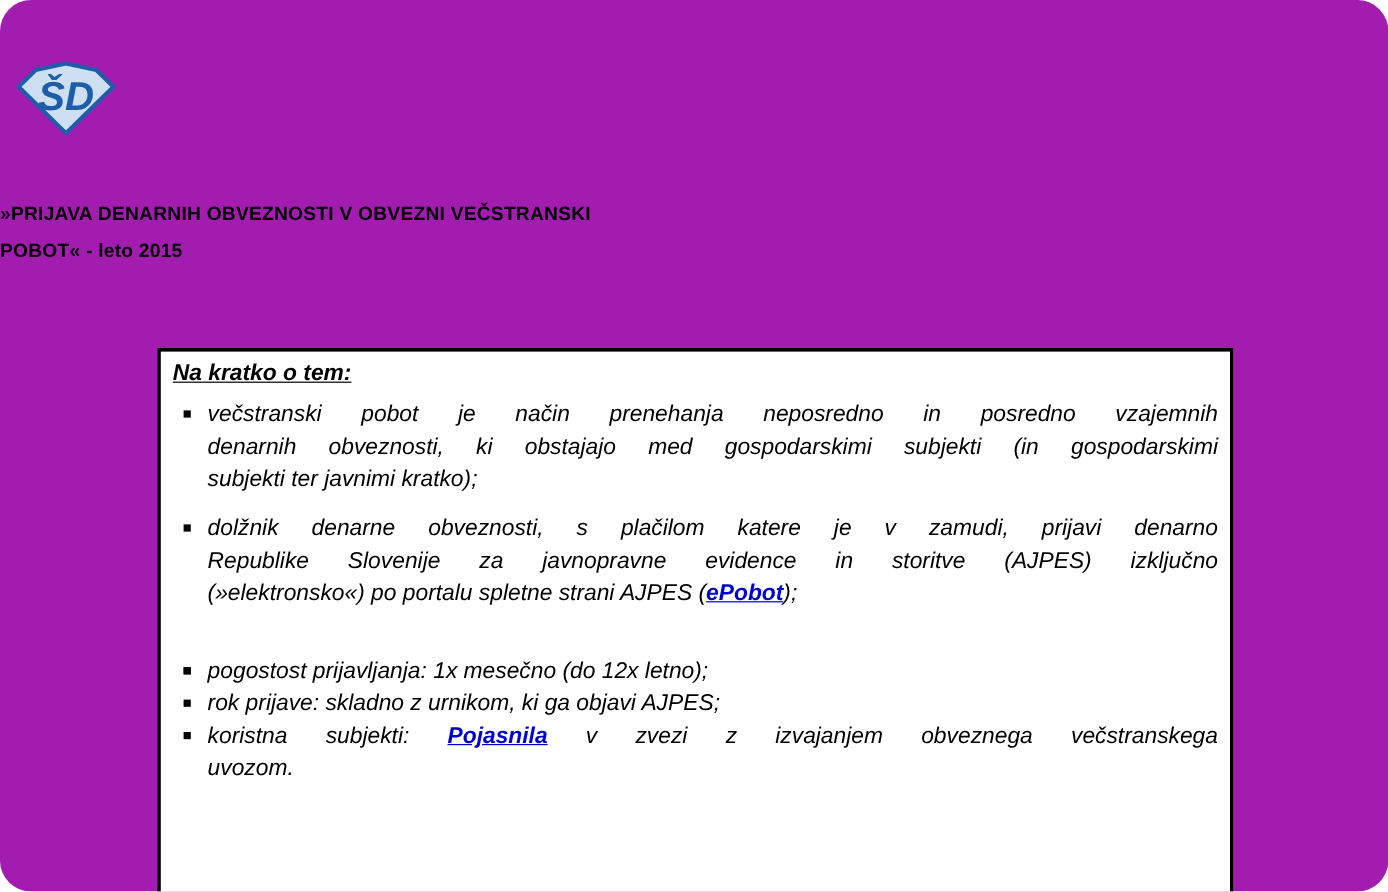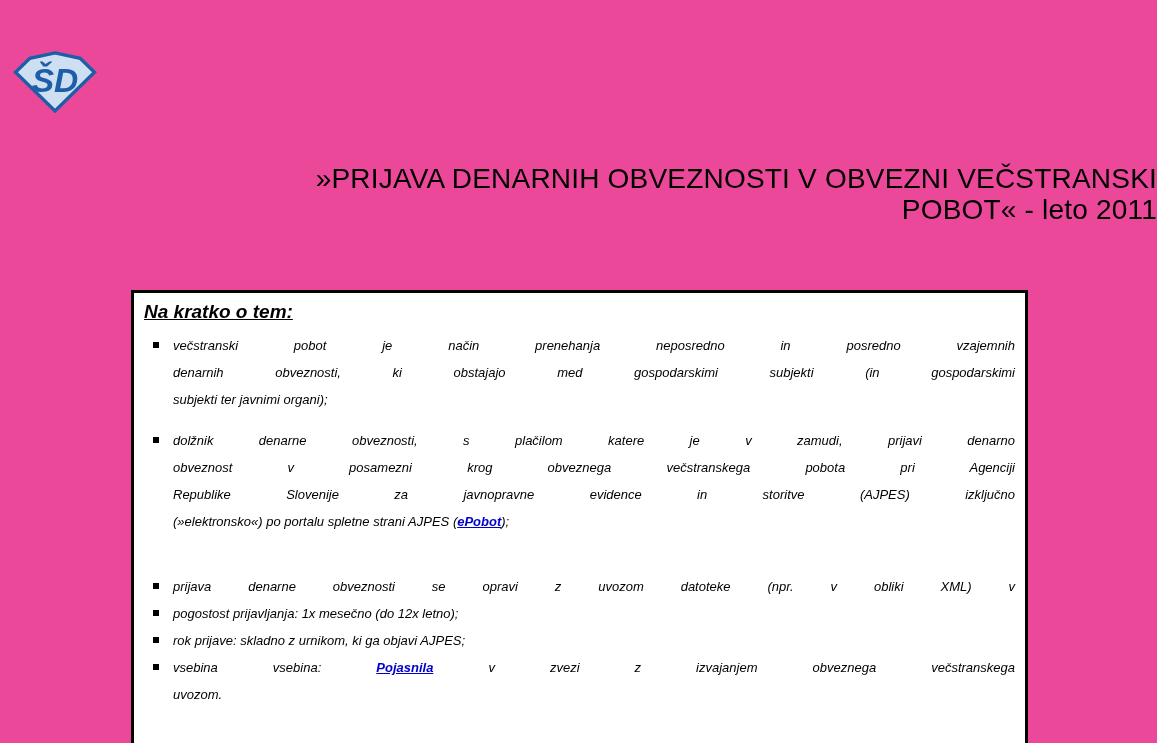--- a/index.html
+++ b/index.html
@@ -6,41 +6,42 @@
   html, body { margin: 0; padding: 0; }
   body {
     width: 1157px; height: 743px;
     background: #ffffff;
     font-family: "Liberation Sans", sans-serif;
     color: #000000;
   }
   .page {
     position: relative;
     width: 1157px; height: 743px;
-    background: #ec4899;
+    background: #a21caf;
     overflow: hidden;
+    border-radius: 26px;
   }
   .logo {
     position: absolute;
     left: 13px; top: 50px;
     width: 84px; height: 63px;
   }
   .logo svg { width: 100%; height: 100%; display: block; }
   .logo-letters {
     font-family: "Liberation Sans", sans-serif;
     font-style: italic;
     font-weight: bold;
   }
   .doc-title {
     position: absolute;
     left: 0; top: 163px;
     width: 100%;
-    text-align: right;
-    font-size: 28px;
-    font-weight: normal;
+    text-align: left;
+    font-size: 16px;
+    font-weight: bold;
     line-height: 31px;
     letter-spacing: 0.2px;
   }
   .info-box {
     position: absolute;
     left: 131px; top: 290px;
     width: 897px; height: 504px;
     border: 3px solid #000000;
     padding: 4px 10px 0 10px;
     background: #ffffff;
@@ -49,21 +50,21 @@
     font-size: 19px;
     font-weight: bold;
     font-style: italic;
     text-decoration: underline;
     line-height: 24px;
     margin: 3px 0 8px 0;
   }
   ul.bullets {
     list-style: none;
     margin: 0; padding: 0;
-    font-size: 13px;
+    font-size: 19px;
     font-style: italic;
     line-height: 27px;
   }
   ul.bullets li {
     position: relative;
     padding-left: 29px;
   }
   ul.bullets li::before {
     content: "";
     position: absolute;
@@ -91,54 +92,52 @@
 
   <div class="logo">
     <svg viewBox="0 0 100 74">
       <polygon points="50,3 80,9.5 97,26 50,72 3,26 20,9.5" fill="#cfdff2" stroke="#1c5ea8" stroke-width="4" stroke-linejoin="miter"></polygon>
       <text x="50" y="49" text-anchor="middle" class="logo-letters" font-size="40" fill="#1c5ea8">ŠD</text>
     </svg>
   </div>
 
   <div class="doc-title">
     <div>»PRIJAVA DENARNIH OBVEZNOSTI V OBVEZNI VEČSTRANSKI</div>
-    <div>POBOT« - leto 2011</div>
+    <div>POBOT« - leto 2015</div>
   </div>
 
   <div class="info-box">
     <div class="box-heading">Na kratko o tem:</div>
 
     <ul class="bullets">
 
       <li>
         <div class="jl">večstranski pobot je način prenehanja neposredno in posredno vzajemnih</div>
         <div class="jl">denarnih obveznosti, ki obstajajo med gospodarskimi subjekti (in gospodarskimi</div>
-        <div>subjekti ter javnimi organi);</div>
+        <div>subjekti ter javnimi kratko);</div>
       </li>
 
       <li class="gap-after">
         <div class="jl">dolžnik denarne obveznosti, s plačilom katere je v zamudi, prijavi denarno</div>
-        <div class="jl">obveznost v posamezni krog obveznega večstranskega pobota pri Agenciji</div>
         <div class="jl">Republike Slovenije za javnopravne evidence in storitve (AJPES) izključno</div>
         <div><span>(»elektronsko«) po portalu spletne strani AJPES (</span><a class="doc-link">ePobot</a><span>);</span></div>
       </li>
 
       <li>
-        <div class="jl">prijava denarne obveznosti se opravi z uvozom datoteke (npr. v obliki XML) v</div>
       </li>
 
       <li>
         <div>pogostost prijavljanja: 1x mesečno (do 12x letno);</div>
       </li>
 
       <li>
         <div>rok prijave: skladno z urnikom, ki ga objavi AJPES;</div>
       </li>
 
       <li>
-        <div class="jl"><span>vsebina vsebina: </span><a class="doc-link">Pojasnila</a><span> v zvezi z izvajanjem obveznega večstranskega</span></div>
+        <div class="jl"><span>koristna subjekti: </span><a class="doc-link">Pojasnila</a><span> v zvezi z izvajanjem obveznega večstranskega</span></div>
         <div>uvozom.</div>
       </li>
 
     </ul>
   </div>
 
 </div>
 
 </body></html>

